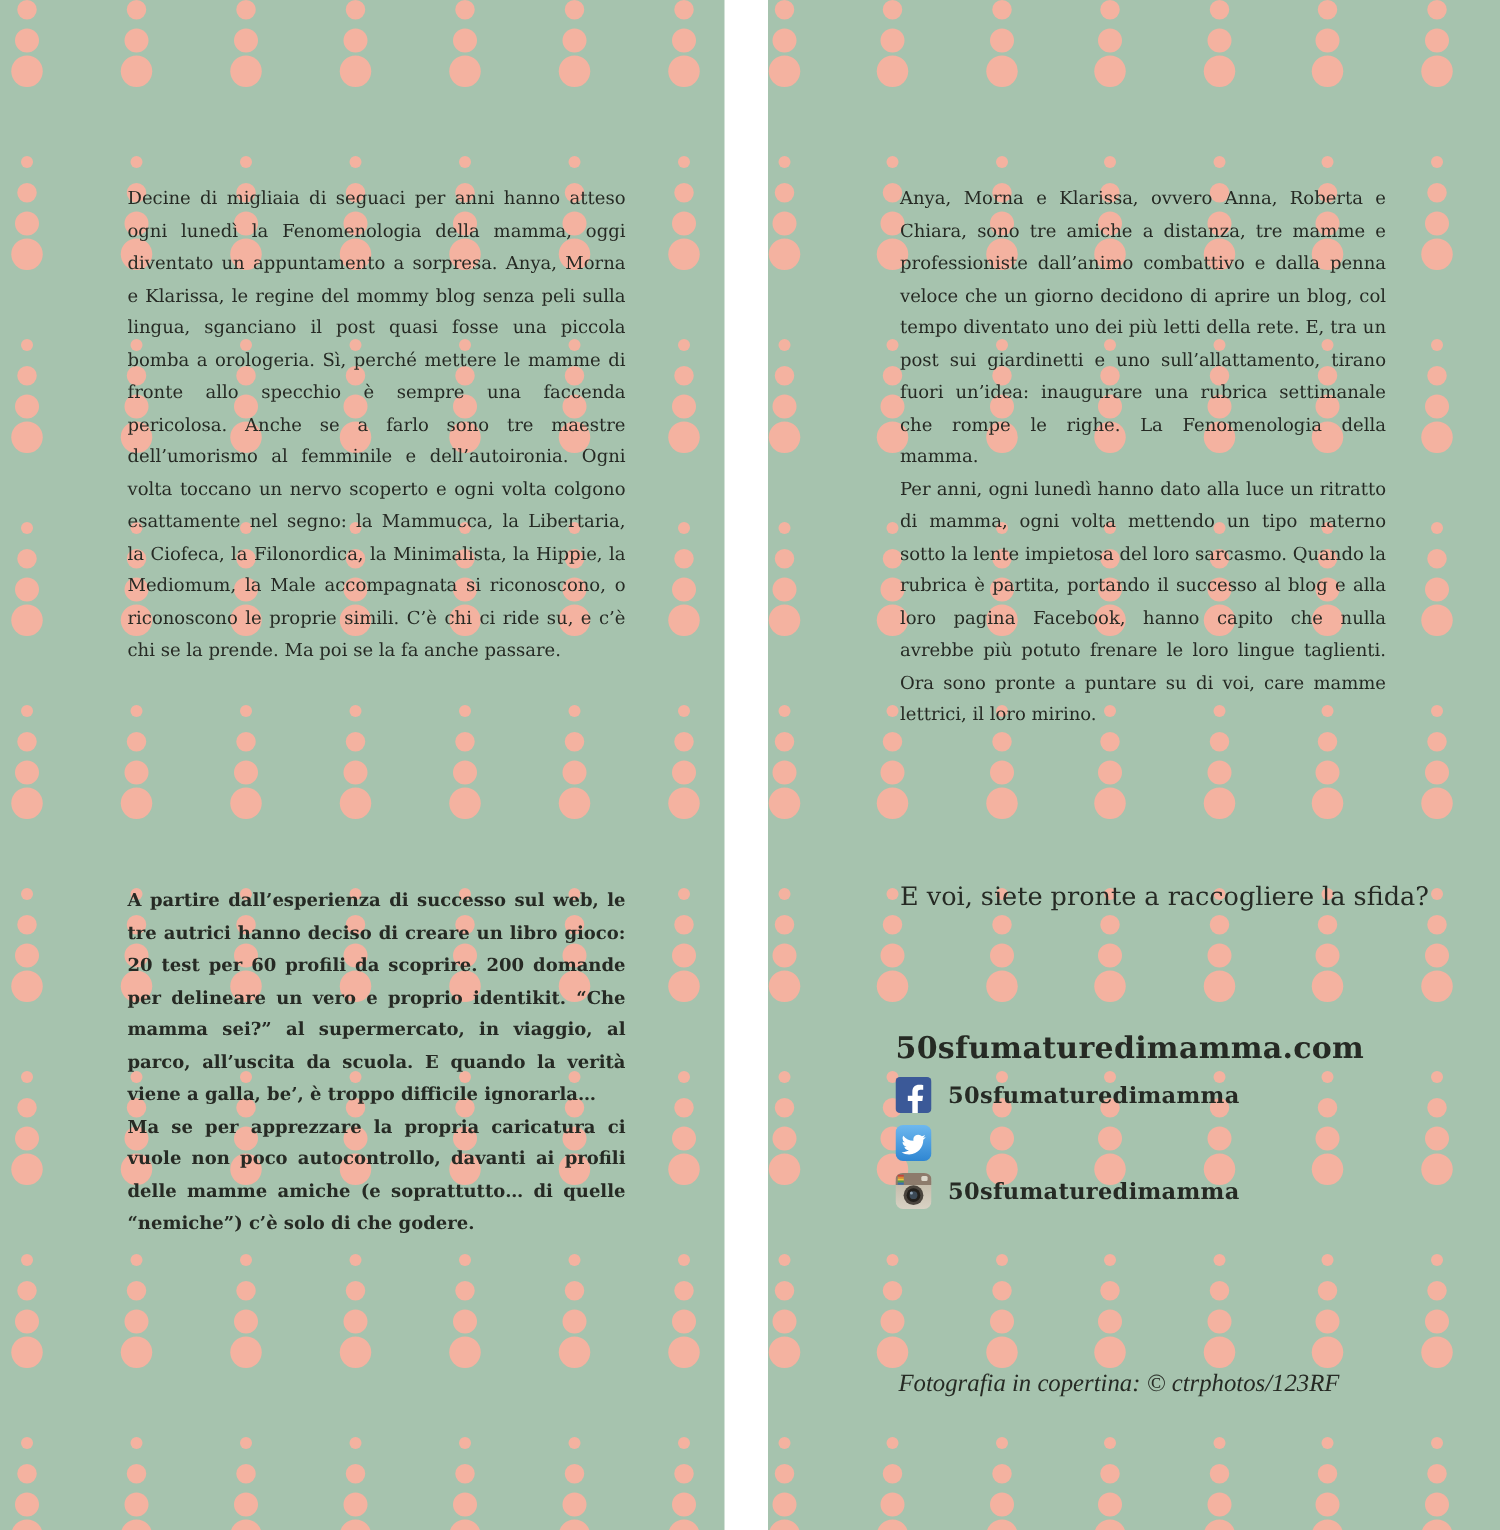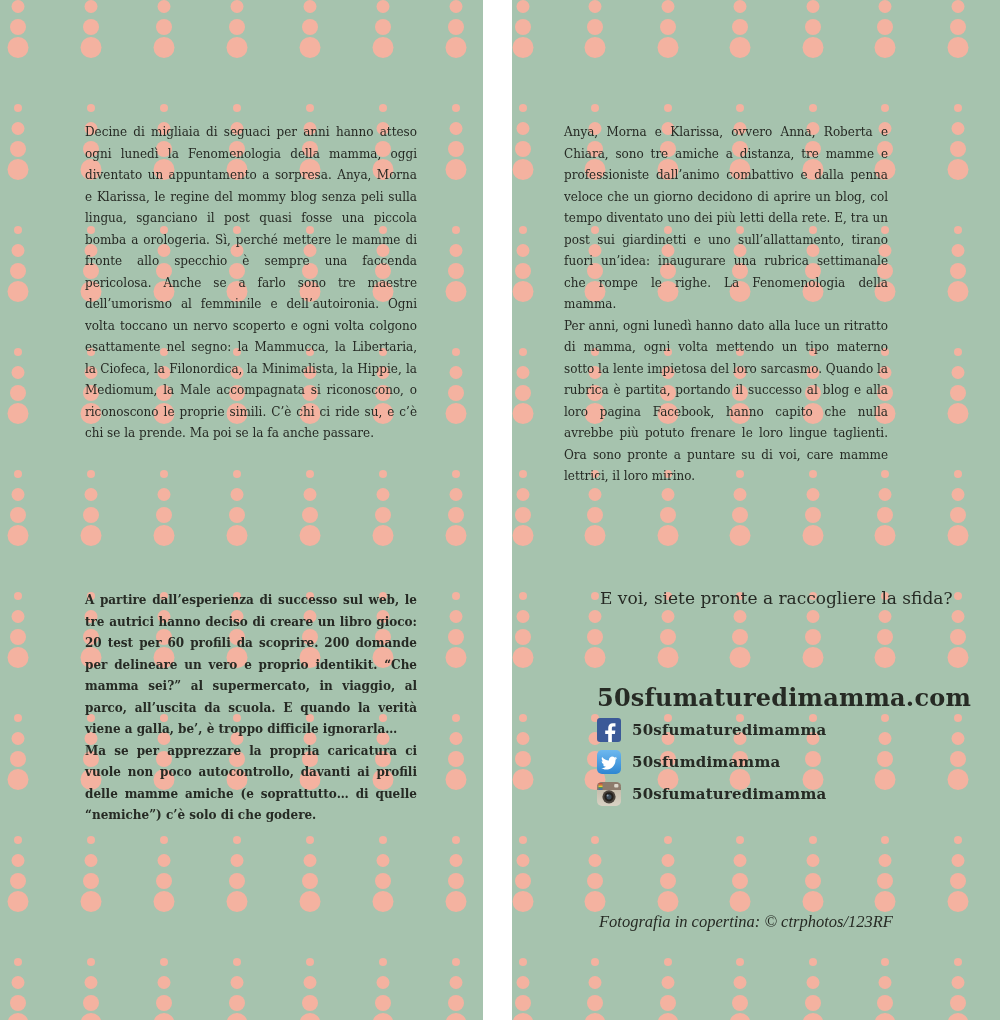--- a/index.html
+++ b/index.html
@@ -23,30 +23,30 @@
     position: absolute;
     font-size: 12px;
     line-height: 21.5px;
     text-align: justify;
     hyphens: auto;
     -webkit-hyphens: auto;
   }
   .textblock p { margin: 0; }
   .tb-left-1 { left: 85px;  top: 122px; width: 332px; }
   .tb-left-2 { left: 85px;  top: 590px; width: 332px; font-weight: bold; }
-  .tb-right-1 { left: 564px; top: 122px; width: 324px; }
+  .tb-right-1 { left: 600px; top: 122px; width: 324px; }
   .question {
     position: absolute;
     left: 600px; top: 588px; width: 360px;
     font-size: 17px; line-height: 21.5px;
     text-align: left;
   }
   .webblock { position: absolute; left: 597px; top: 686px; }
   .website {
-    font-size: 24px; font-weight: bold;
+    font-size: 20px; font-weight: bold;
     line-height: 24px; margin-bottom: 6px;
     letter-spacing: 0.2px;
   }
   .social-row {
     display: flex; align-items: center;
     height: 27px; margin-bottom: 5px;
   }
   .social-row .icon { width: 24px; height: 24px; margin-right: 11px; flex: 0 0 auto; }
   .social-row .handle {
     font-size: 15px; font-weight: bold; letter-spacing: 0.2px;
@@ -609,21 +609,20 @@
             <defs>
               <linearGradient id="twg" x1="0" y1="0" x2="0" y2="1">
                 <stop offset="0" stop-color="#6db8ef"></stop>
                 <stop offset="1" stop-color="#2f86d2"></stop>
               </linearGradient>
             </defs>
             <rect x="0" y="0" width="24" height="24" rx="5" fill="url(#twg)"></rect>
             <path fill="#ffffff" transform="translate(2.4 3.2) scale(0.82)" d="M19.63 8c.01.17.01.35.01.52 0 5.33-4.05 11.46-11.46 11.46-2.28 0-4.4-.66-6.18-1.8.32.03.62.05.95.05 1.88 0 3.62-.64 5.02-1.73a4.04 4.04 0 0 1-3.77-2.8c.25.04.5.06.76.06.36 0 .72-.05 1.06-.14a4.03 4.03 0 0 1-3.23-3.95v-.05c.54.3 1.16.49 1.82.51a4.02 4.02 0 0 1-1.8-3.35c0-.75.2-1.43.55-2.03a11.46 11.46 0 0 0 8.31 4.21c-.06-.3-.1-.61-.1-.92a4.03 4.03 0 0 1 6.97-2.76 7.96 7.96 0 0 0 2.56-.97 4.02 4.02 0 0 1-1.77 2.22 8.07 8.07 0 0 0 2.32-.62A8.65 8.65 0 0 1 19.63 8z"></path>
           </svg>
         </span>
-        <span class="handle">50sfumdimamma</span>
       </div>
 
       <div class="social-row">
         <span class="icon">
           <svg width="24" height="24" viewBox="0 0 24 24">
             <defs>
               <linearGradient id="igbody" x1="0" y1="0" x2="0" y2="1">
                 <stop offset="0" stop-color="#beb4a2"></stop>
                 <stop offset="1" stop-color="#d8d2c4"></stop>
               </linearGradient>

